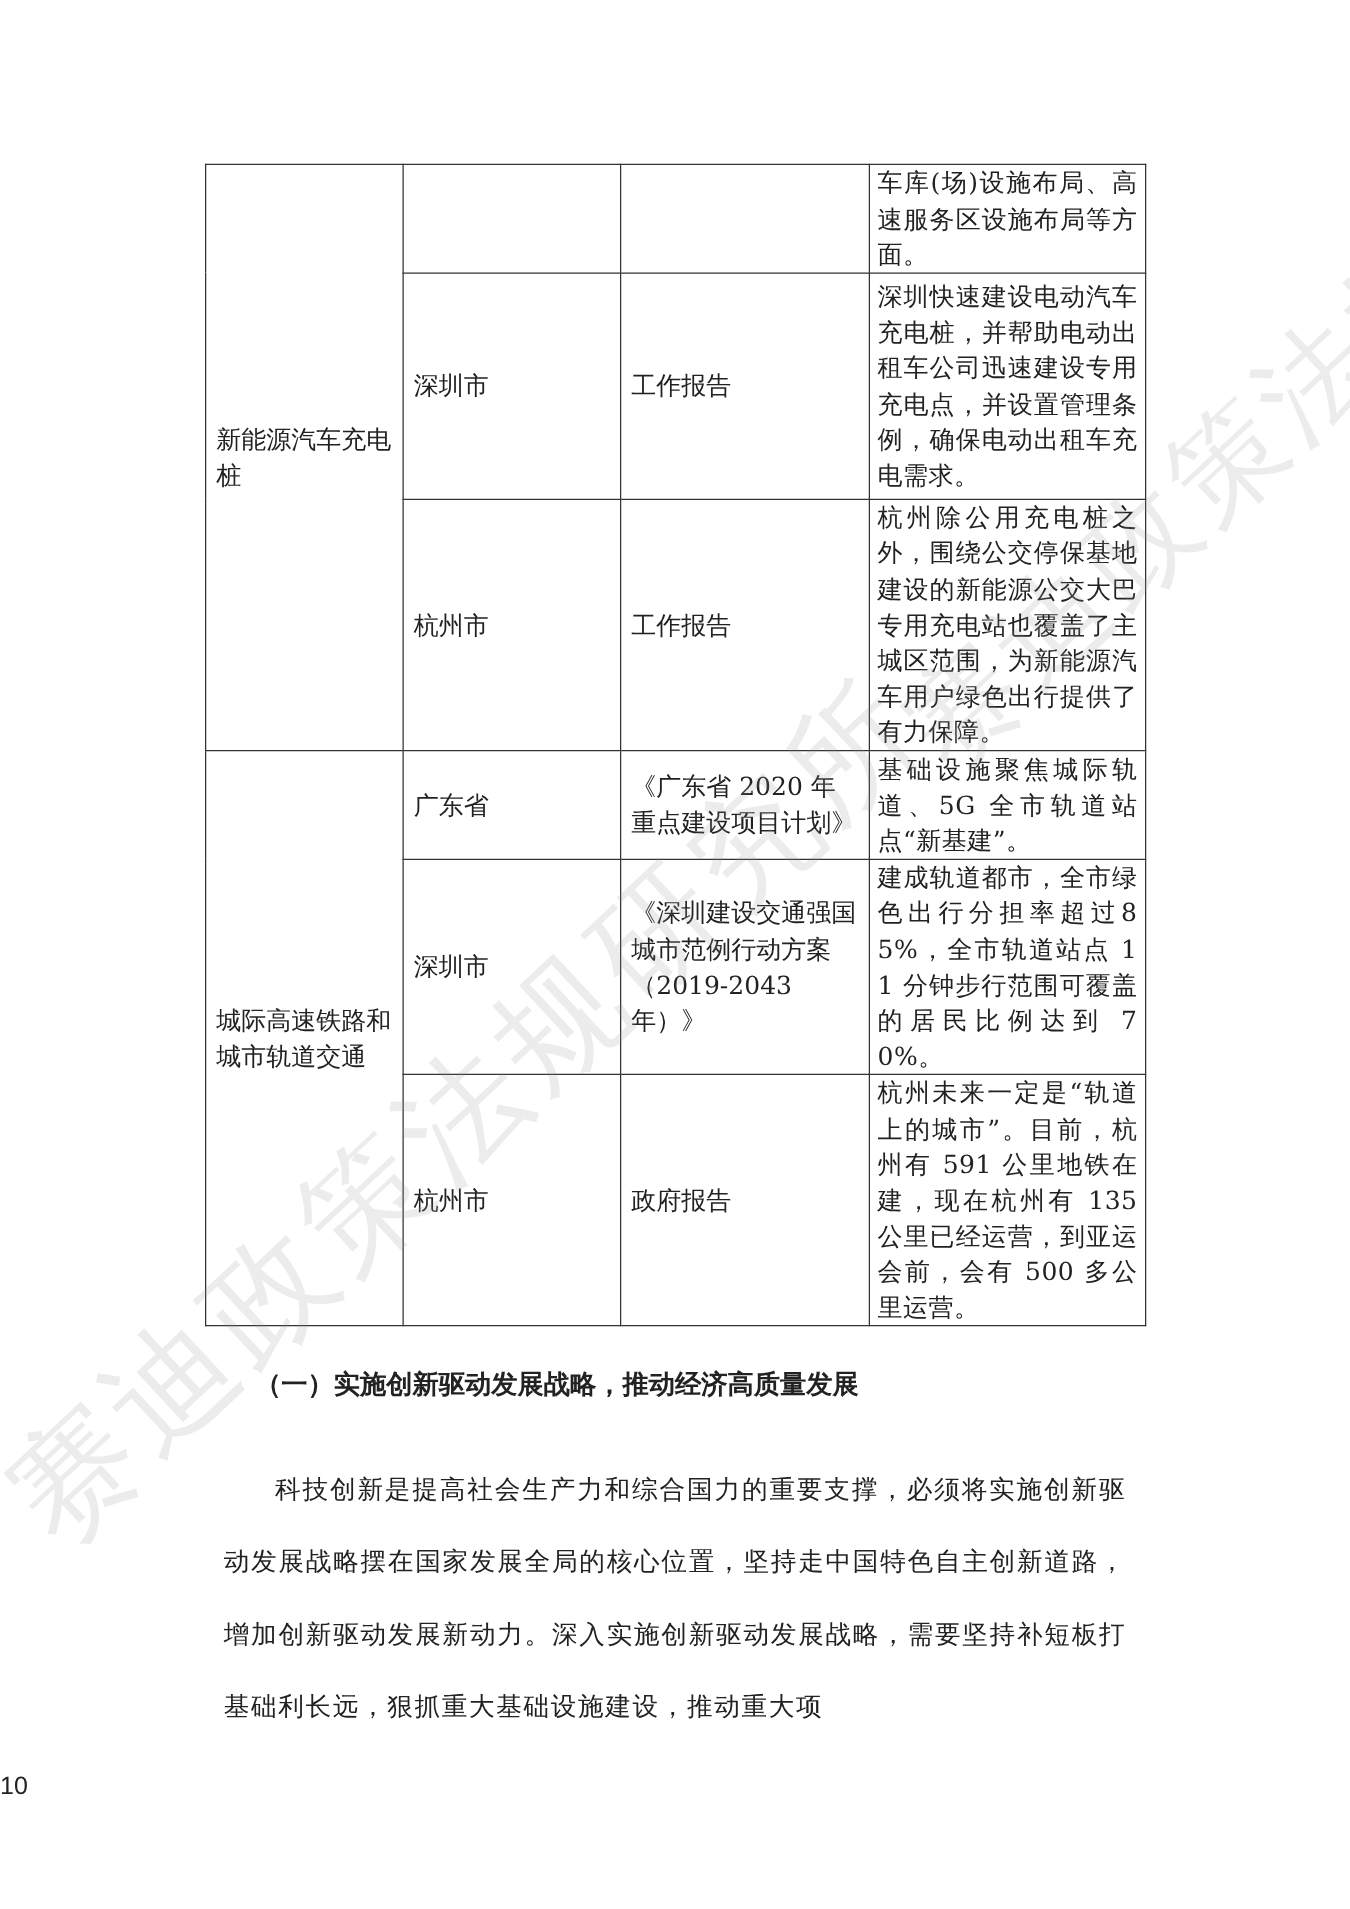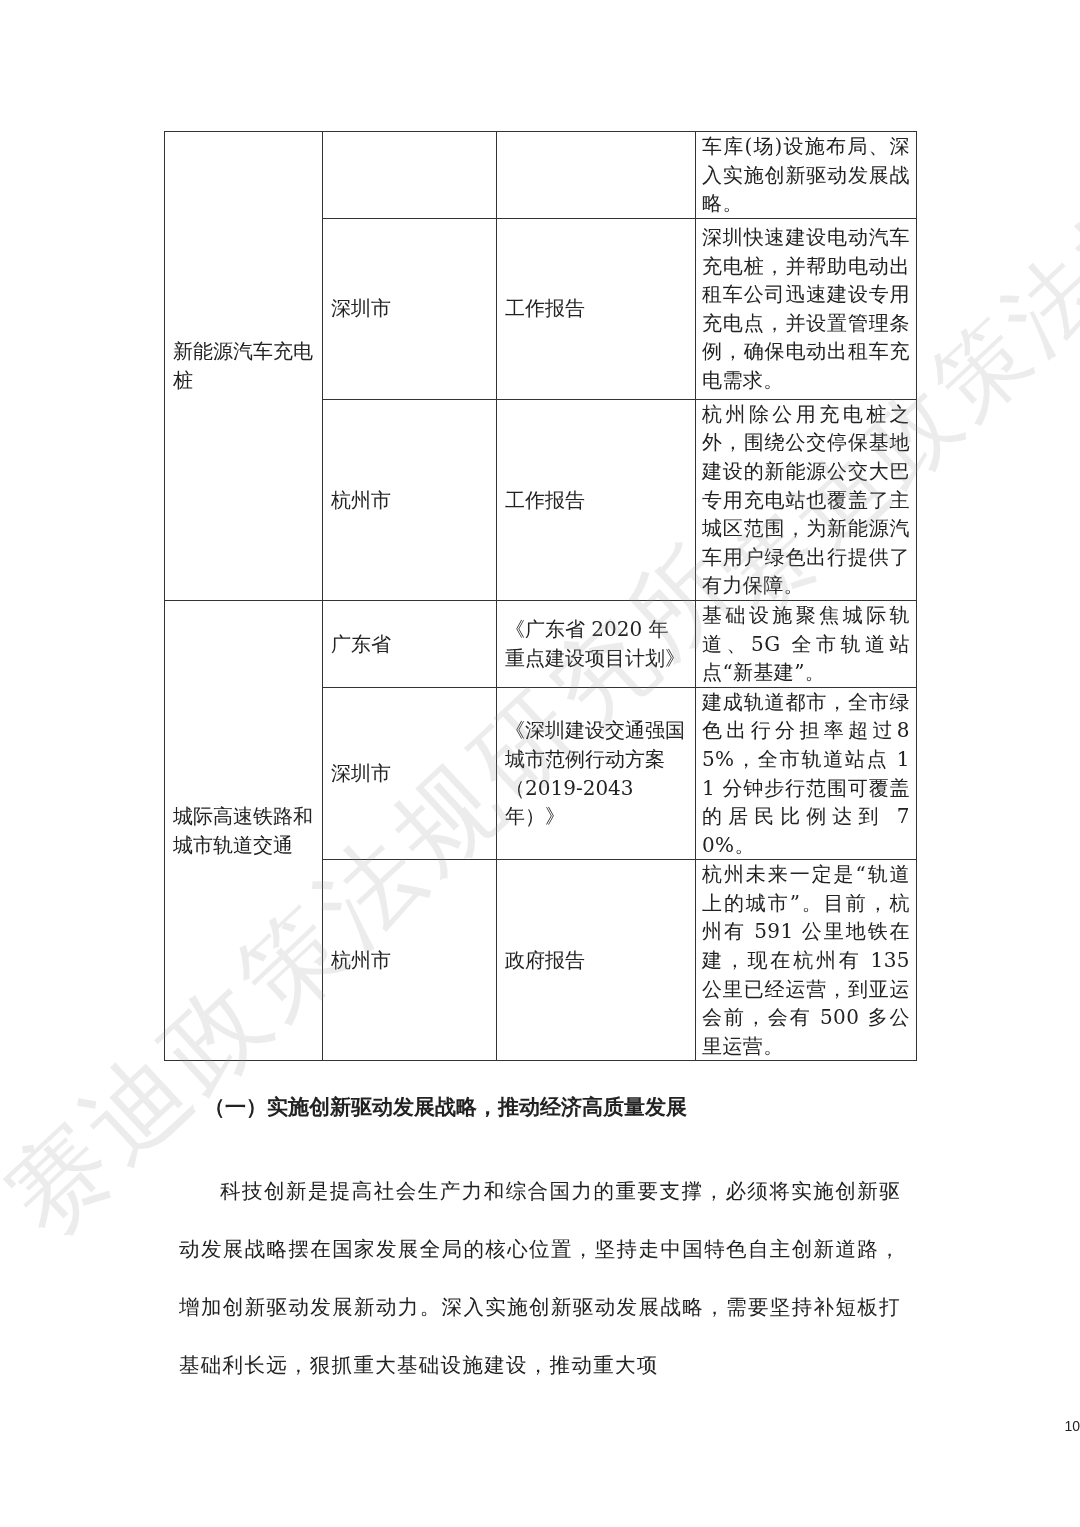--- a/index.html
+++ b/index.html
@@ -12,21 +12,21 @@
       position: absolute; left: 164px; top: 131px; width: 752px;
       border-collapse: collapse; table-layout: fixed; font-size: 20px; line-height: 28.6px;
     }
     table.policy td { border: 1.5px solid #333; vertical-align: middle; padding: 0 8px; word-break: break-all; }
     table.policy td.desc { padding: 0 6px 0 6px; letter-spacing: 0.4px; text-align: justify; }
     col.c1 { width: 158px; } col.c2 { width: 174px; } col.c3 { width: 199px; } col.c4 { width: 221px; }
     .source { position: absolute; left: 164px; width: 752px; top: 1053px; text-align: right; font-size: 19px; }
     .section-heading { position: absolute; left: 204px; top: 1093px; font-size: 21px; font-weight: bold; font-family: Liberation Sans, sans-serif; }
     .body-text { position: absolute; left: 164px; top: 1147px; width: 752px; font-size: 20.5px; line-height: 58px; text-align: justify; letter-spacing: 1.3px; }
     .body-text p { margin: 15px; text-indent: 2em; }
-    .page-num { position: absolute; left: 0; width: 1080px; top: 1418px; text-align: right; font-size: 14px; font-family: "Liberation Sans", sans-serif; }
+    .page-num { position: absolute; left: 0; width: 1080px; top: 1418px; text-align: left; font-size: 20px; font-family: "Liberation Sans", sans-serif; }
     .watermark {
       position: absolute; font-size: 100px; color: rgba(150,150,150,0.18); white-space: nowrap;
       transform-origin: left bottom; pointer-events: none; letter-spacing: 6px;
       font-family: "DejaVu Serif", serif;
     }
     .wm1 { left: 70px; top: 1130px; transform: rotate(-43deg); }
     .wm2 { left: 780px; top: 520px; transform: rotate(-43deg); font-size: 90px; }
   </style>
 </head>
 <body>
@@ -38,21 +38,21 @@
         <col class="c1">
         <col class="c2">
         <col class="c3">
         <col class="c4">
       </colgroup>
     <tbody>
       <tr style="height:86px;">
         <td rowspan="3">新能源汽车充电桩</td>
         <td></td>
         <td></td>
-        <td class="desc">车库(场)设施布局、深入实施创新驱动发展战略。</td>
+        <td class="desc">车库(场)设施布局、高速服务区设施布局等方面。</td>
       </tr>
       <tr style="height:181px;">
         <td>深圳市</td>
         <td>工作报告</td>
         <td class="desc">深圳快速建设电动汽车充电桩，并帮助电动出租车公司迅速建设专用充电点，并设置管理条例，确保电动出租车充电需求。</td>
       </tr>
       <tr style="height:201px;">
         <td>杭州市</td>
         <td>工作报告</td>
         <td class="desc">杭州除公用充电桩之外，围绕公交停保基地建设的新能源公交大巴专用充电站也覆盖了主城区范围，为新能源汽车用户绿色出行提供了有力保障。</td>

